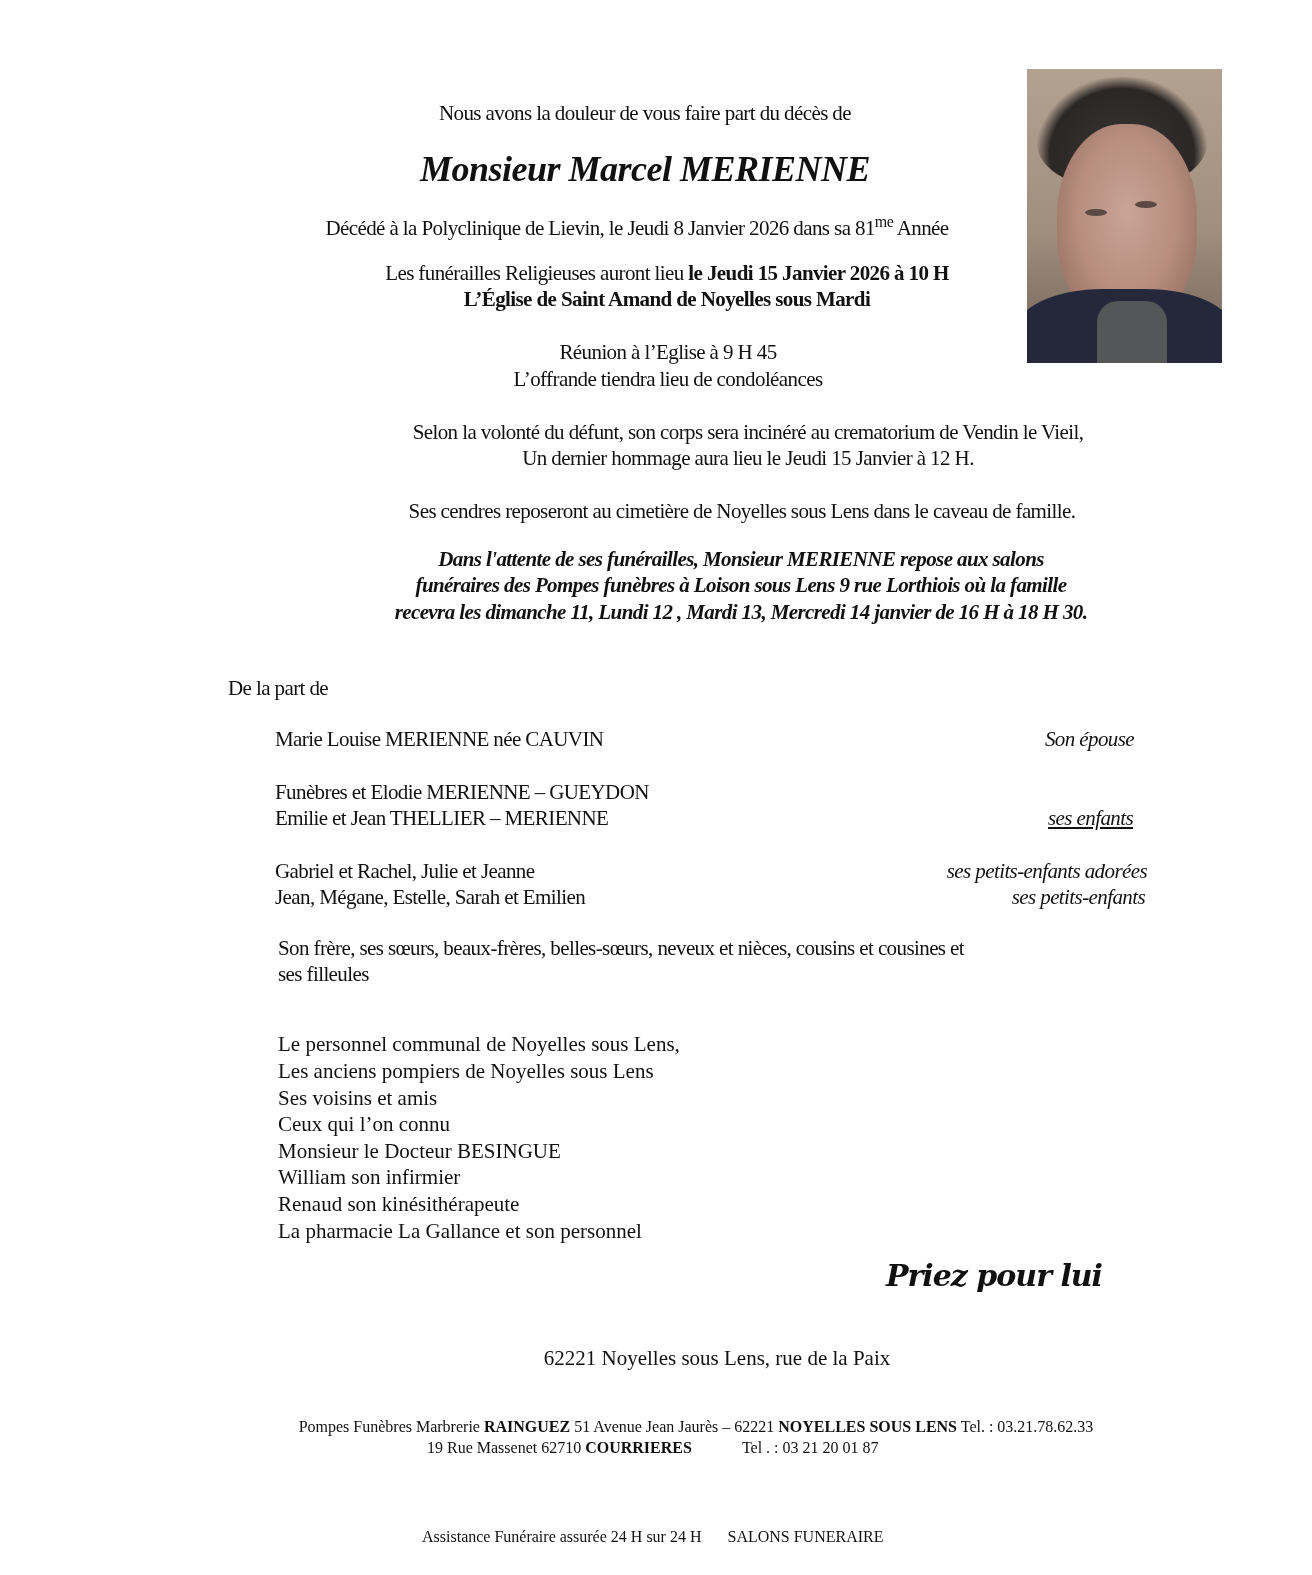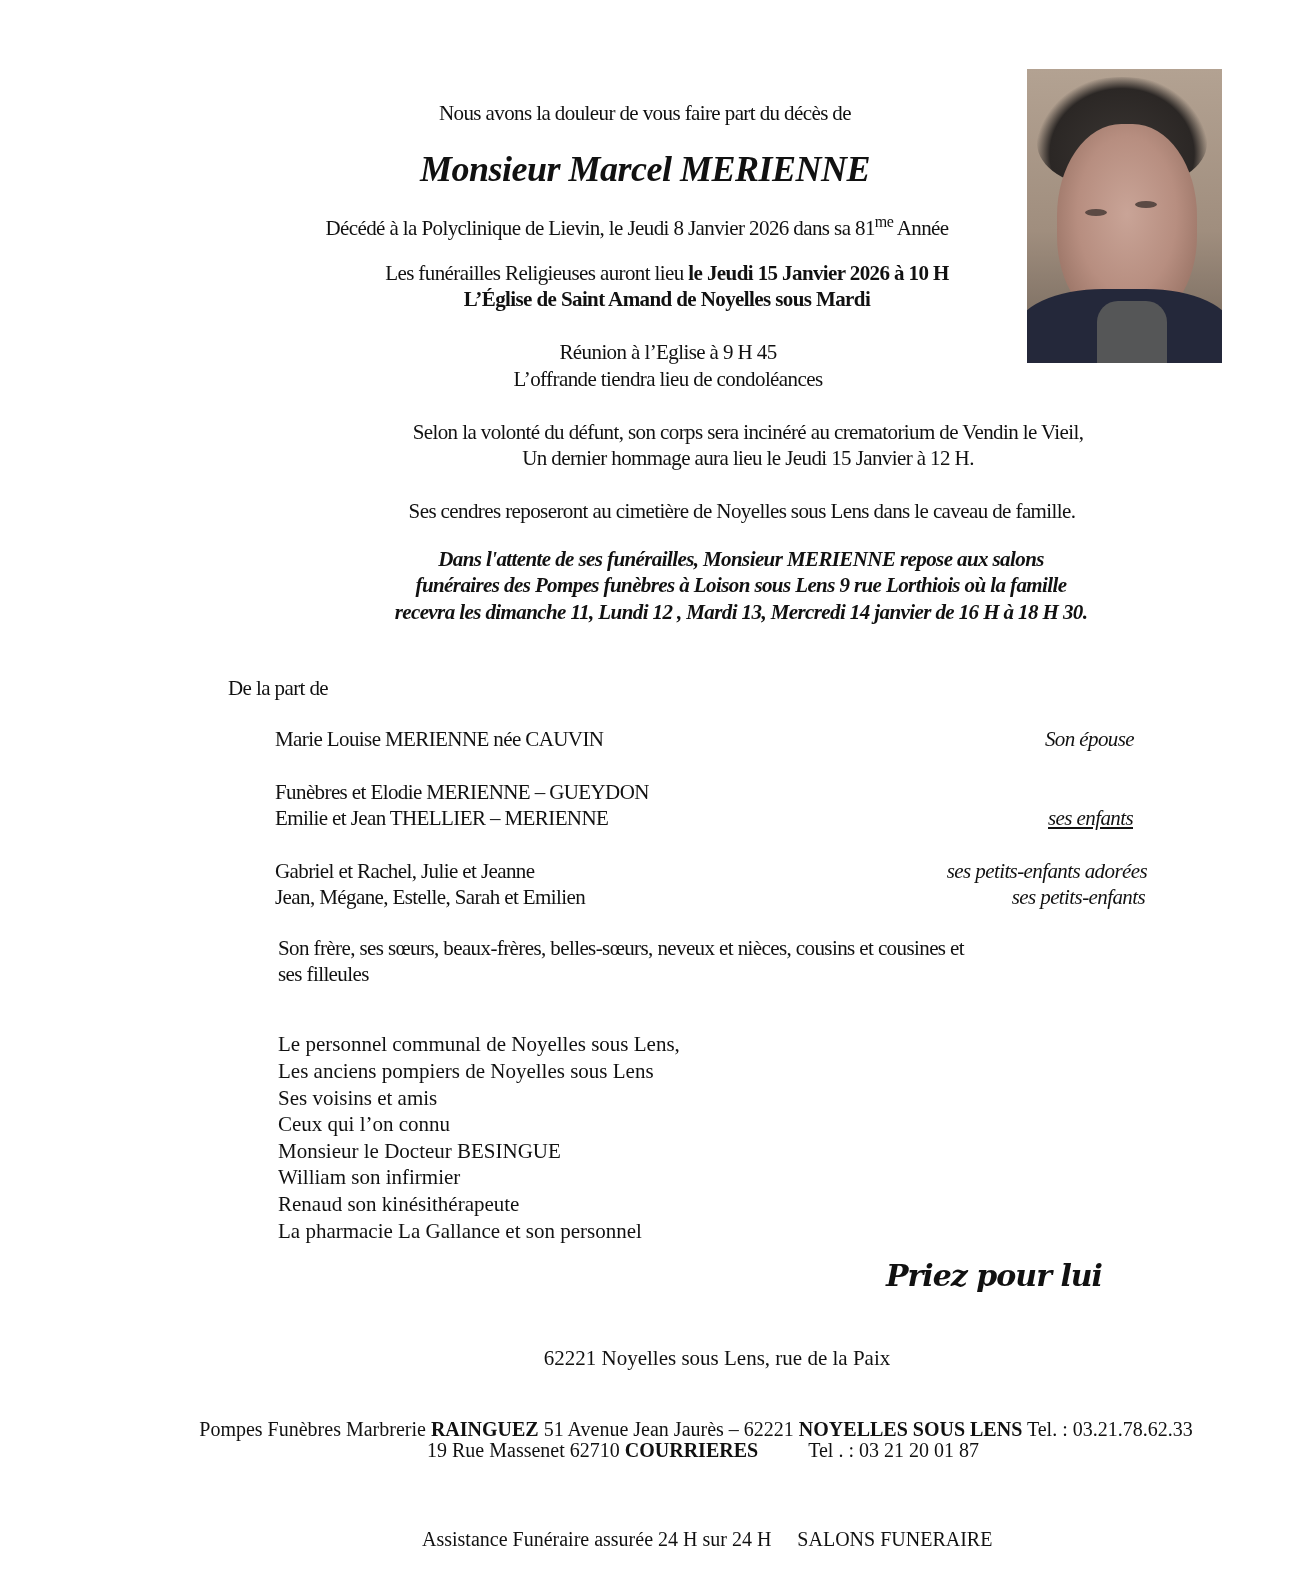--- a/index.html
+++ b/index.html
@@ -11,21 +11,21 @@
     .line { position: absolute; white-space: nowrap; line-height: 1; }
     .c { transform: translateX(-50%); text-align: center; }
     .r { transform: translateX(-100%); text-align: right; }
     .cond { font-size: 21px; letter-spacing: -0.6px; }
     .cond span { }
     .wide { font-size: 21px; margin-top: 17px; }
     .b { font-weight: bold; }
     .i { font-style: italic; }
     .title { font-size: 36px; font-weight: bold; font-style: italic; letter-spacing: -0.5px; }
     .sup { font-size: 16px; vertical-align: 8px; }
-    .footer { font-size: 20px; }
+    .footer { font-size: 16px; }
     .script {
       font-family: "DejaVu Serif", serif; font-style: italic; font-weight: bold;
       font-size: 30px; letter-spacing: -1px;
     }
     .photo {
       position: absolute; left: 1027px; top: 69px; width: 195px; height: 294px;
       overflow: hidden;
       background: linear-gradient(180deg, #b3a292 0%, #a08e7e 55%, #6f6358 100%);
     }
     .photo .hair {

